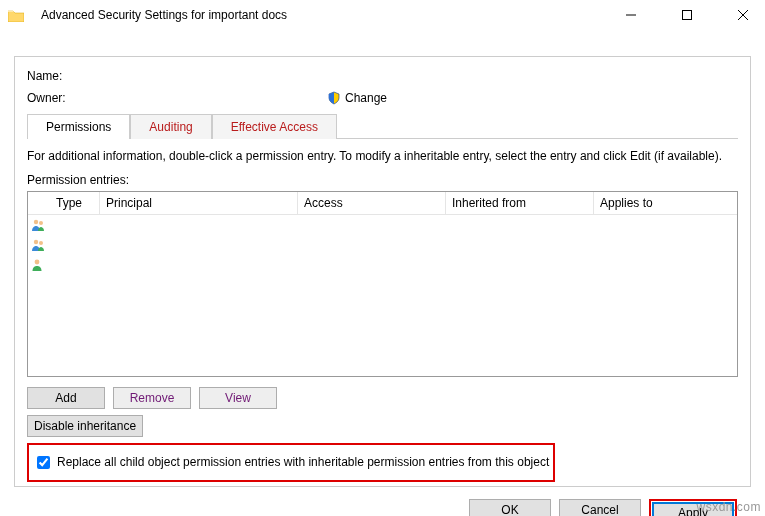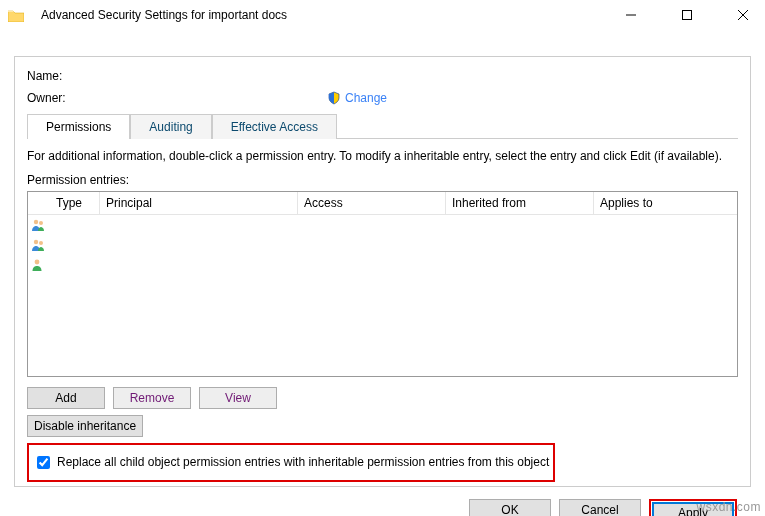--- a/index.html
+++ b/index.html
@@ -5,23 +5,23 @@
 * { box-sizing: border-box; font-family: "Segoe UI", Tahoma, sans-serif; font-size: 12px; }
 body { margin: 0; background: #fff; width: 765px; height: 516px; overflow: hidden; color: #000; }
 .titlebar { height: 30px; display: flex; align-items: center; padding: 0 0 0 8px; gap: 11px; }
 .folder-icon { width: 16px; height: 13px; margin-right: 6px; }
 .title-text { flex: 1; }
 .winbtn { width: 45px; height: 30px; display: flex; align-items: center; justify-content: center; }
 .content { padding: 8px 14px 0 14px; }
 .panel { border: 1px solid #ccc; padding: 12px 12px 4px 12px; position: relative; margin-top: 18px; }
 .row { display: flex; align-items: center; margin-bottom: 8px; }
 .row .lbl { width: 300px; }
-.owner-link { color: #3b82f6; display: flex; align-items: center; gap: 4px; cursor: pointer; }
+.owner-link { color: #000000; display: flex; align-items: center; gap: 4px; cursor: pointer; }
 .tabbar { display: flex; margin-top: 6px; border-bottom: 1px solid #ccc; }
-.tab { padding: 5px 18px; border: 1px solid #ccc; border-bottom: none; background: #f4f4f4; cursor: pointer; margin-right: 0; position: relative; top: 1px; color: #0c4a6e; }
+.tab { padding: 5px 18px; border: 1px solid #ccc; border-bottom: none; background: #f4f4f4; cursor: pointer; margin-right: 0; position: relative; top: 1px; color: #b91c1c; }
 .tab.active { background: #fff; color: #000; text-align: center; }
 .info { margin: 10px 0 8px 0; line-height: 1.3; }
 .entries-lbl { margin-bottom: 4px; }
 .grid { border: 1px solid #999; height: 186px; overflow: auto; }
 .ghead { display: flex; background: #fff; border-bottom: 1px solid #e5e5e5; }
 .gcol { padding: 4px 6px; border-right: 1px solid #e5e5e5; }
 .c0 { width: 22px; border-right: none; }
 .c1 { width: 50px; }
 .c2 { width: 198px; }
 .c3 { width: 148px; }

